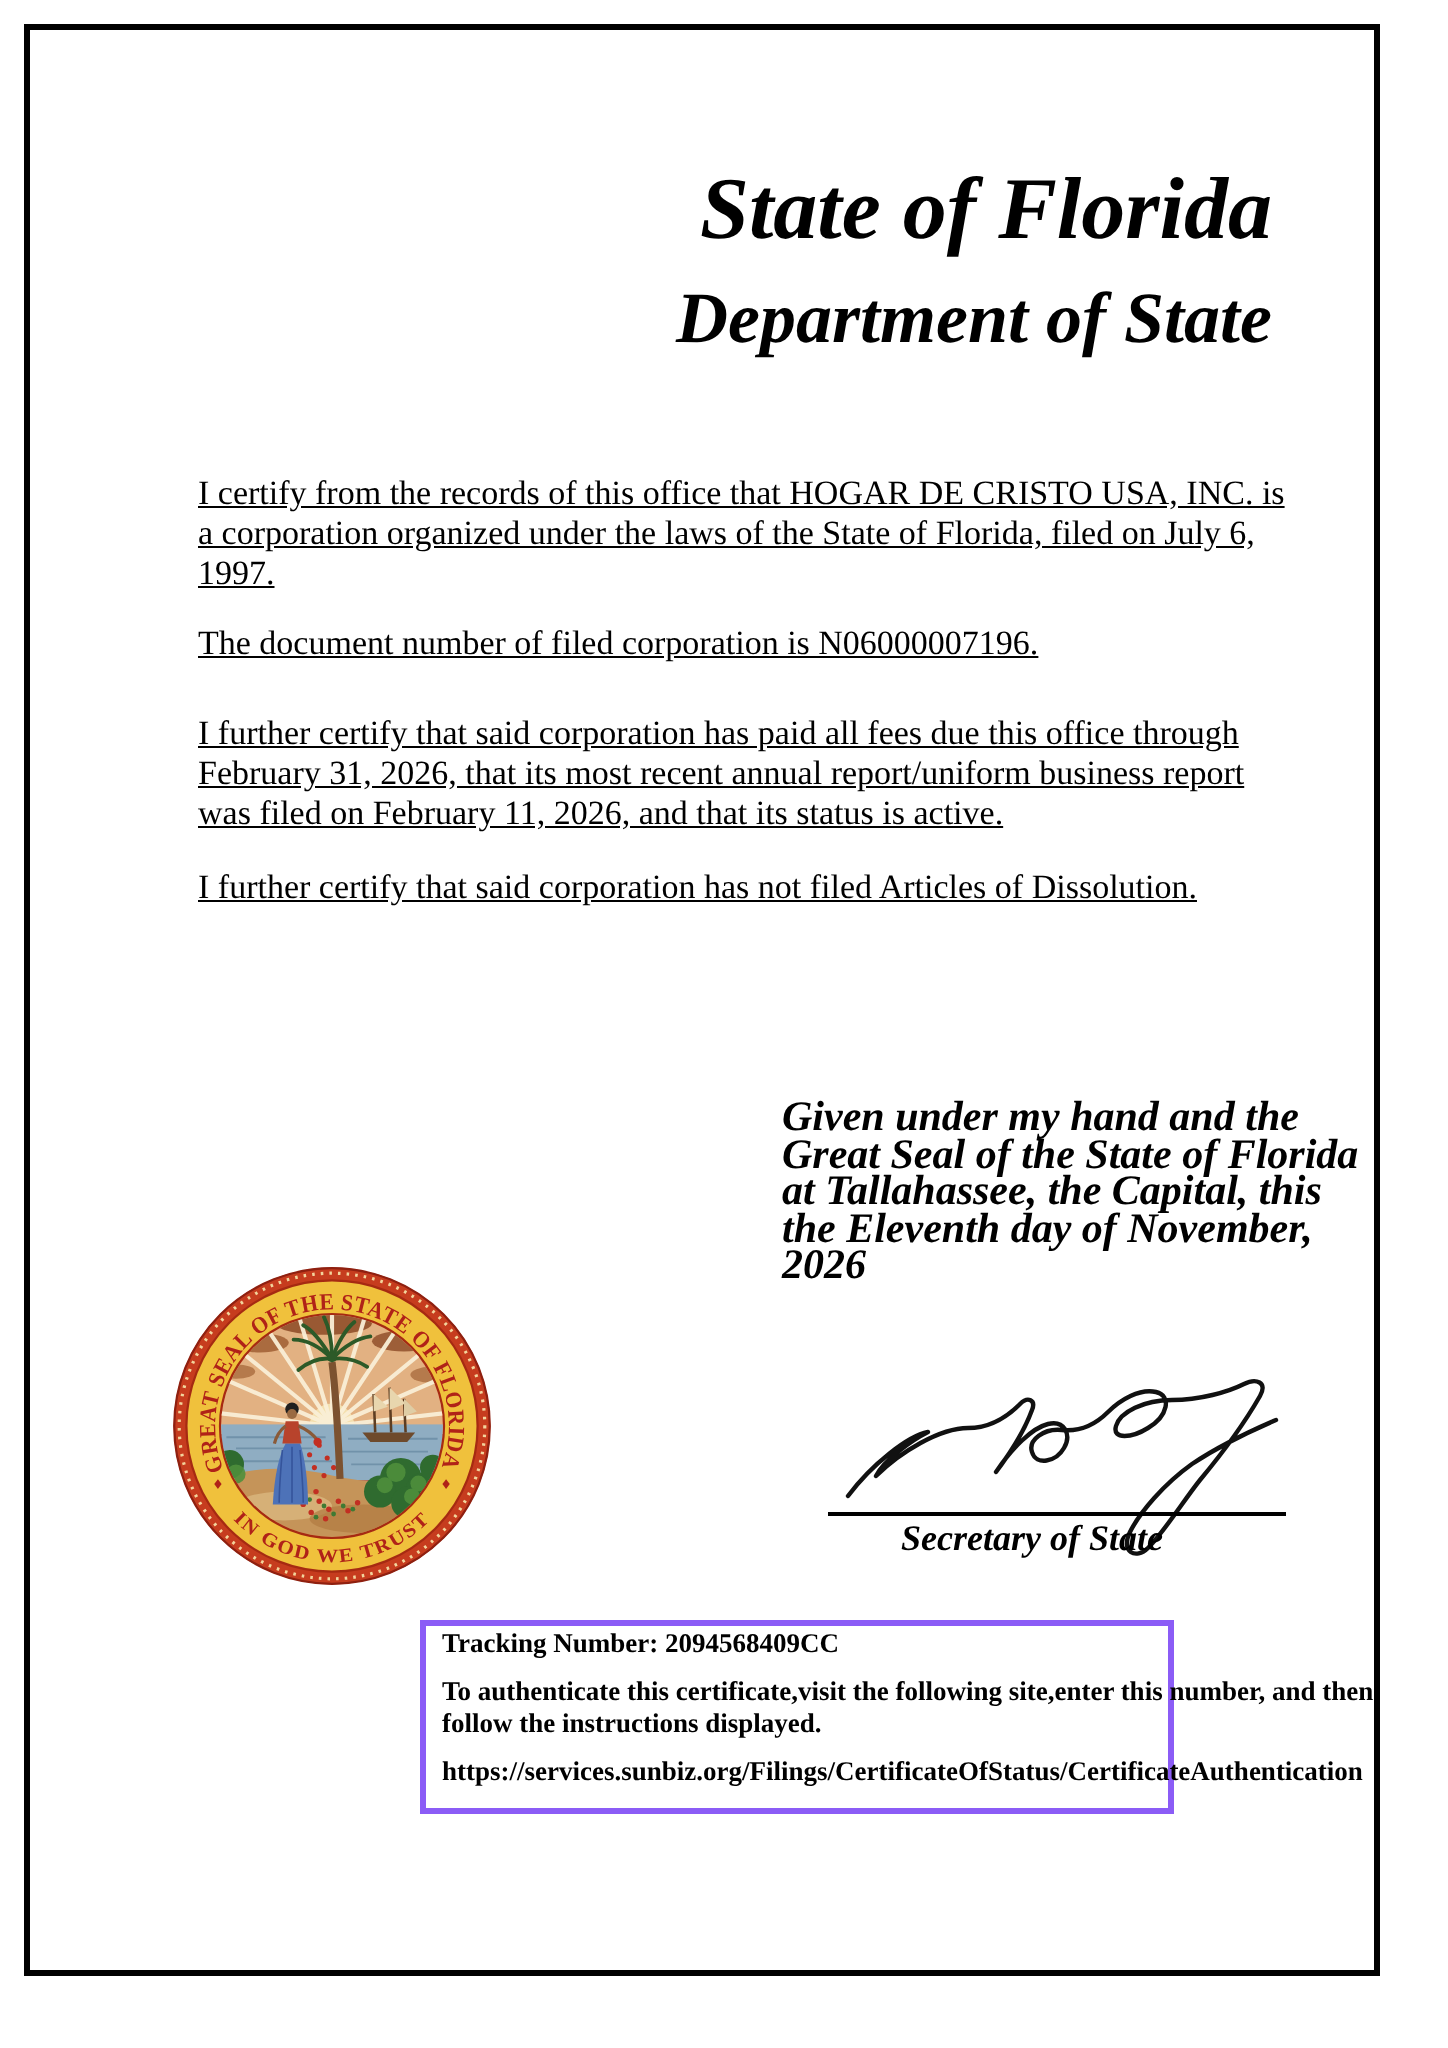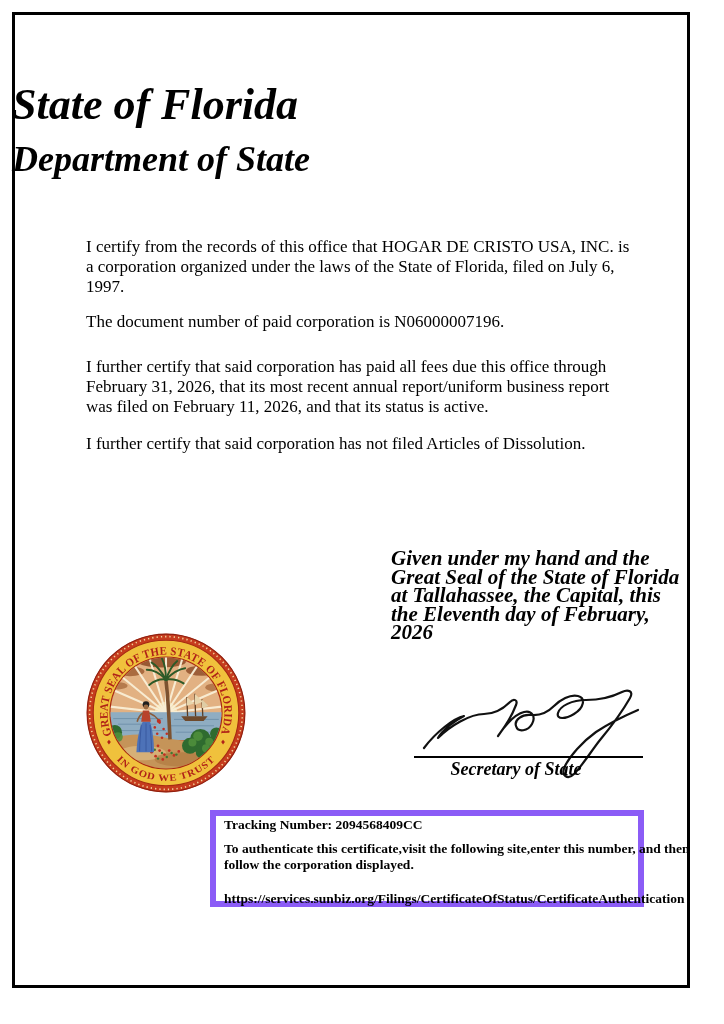--- a/index.html
+++ b/index.html
@@ -12,83 +12,83 @@
     color: #000;
     overflow: hidden;
   }
   .frame {
     position: absolute;
     left: 12px; top: 12px;
     width: 678px; height: 976px;
     border: 3px solid #000;
     box-sizing: border-box;
   }
-  .title-block { position: absolute; left: 12px; width: 624px; text-align: left; font-weight: bold; font-style: italic; }
+  .title-block { position: absolute; left: 12px; width: 624px; text-align: right; font-weight: bold; font-style: italic; }
   .title-main { top: 80px; font-size: 44px; line-height: 50px; }
   .title-sub  { top: 138px; font-size: 36px; line-height: 42px; }
 
-  .para { position: absolute; left: 86px; font-size: 17px; line-height: 20px; }
+  .para { position: absolute; left: 99px; font-size: 17px; line-height: 20px; text-decoration: underline; }
   .para div { white-space: nowrap; }
   .p1 { top: 237px; }
   .p2 { top: 312px; }
   .p3 { top: 357px; }
   .p4 { top: 434px; }
 
   .attestation { position: absolute; left: 391px; top: 549px; font-size: 21px; line-height: 18.5px; font-weight: bold; font-style: italic; }
   .attestation div { white-space: nowrap; }
 
   .seal { position: absolute; left: 86px; top: 633px; width: 160px; height: 160px; }
 
   .signature-svg { position: absolute; left: 408px; top: 686px; width: 240px; height: 95px; }
   .signature-line { position: absolute; left: 414px; top: 756px; width: 229px; height: 0; border-top: 2px solid #000; }
   .signature-title { position: absolute; left: 400px; top: 759px; width: 232px; text-align: center; font-size: 18px; font-weight: bold; font-style: italic; white-space: nowrap; }
 
   .tracking-box {
     position: absolute; left: 210px; top: 810px;
-    width: 434px; height: 97px;
-    border: 6px solid #8b5cf6;
+    width: 377px; height: 97px;
+    border: 3px solid #8b5cf6;
     box-sizing: border-box;
     padding: 1px 8px 0 8px;
     font-size: 13.5px; line-height: 16px; font-weight: bold;
   }
   .tracking-box div { white-space: nowrap; }
   .tracking-instructions { margin-top: 8px; }
-  .tracking-url { margin-top: 18px; }
+  .tracking-url { margin-top: 8px; }
 </style>
 </head>
 <body>
 
 <div class="page">
   <div class="frame"></div>
 
   <div class="title-block title-main">State of Florida</div>
   <div class="title-block title-sub">Department of State</div>
 
   <div class="para p1">
     <div>I certify from the records of this office that HOGAR DE CRISTO USA, INC. is</div>
     <div>a corporation organized under the laws of the State of Florida, filed on July 6,</div>
     <div>1997.</div>
   </div>
   <div class="para p2">
-    <div>The document number of paid corporation is N06000007196.</div>
+    <div>The document number of filed corporation is N06000007196.</div>
   </div>
   <div class="para p3">
     <div>I further certify that said corporation has paid all fees due this office through</div>
     <div>February 31, 2026, that its most recent annual report/uniform business report</div>
     <div>was filed on February 11, 2026, and that its status is active.</div>
   </div>
   <div class="para p4">
     <div>I further certify that said corporation has not filed Articles of Dissolution.</div>
   </div>
 
   <div class="attestation">
     <div>Given under my hand and the</div>
     <div>Great Seal of the State of Florida</div>
     <div>at Tallahassee, the Capital, this</div>
-    <div>the Eleventh day of February,</div>
+    <div>the Eleventh day of November,</div>
     <div>2026</div>
   </div>
 
   <svg class="seal" viewBox="0 0 200 200">
     <defs>
       <clipPath id="sealScene">
           <circle cx="100" cy="100" r="69.3"></circle>
         </clipPath>
     </defs>
     <circle cx="100" cy="100" r="99" fill="#c63c1e"></circle>
@@ -236,17 +236,17 @@
              C 184,64 174,80 166,88 C 160,94 152,90 157,80
              C 162,70 174,56 188,46 C 200,38 216,30 230,24" fill="none" stroke="#111" stroke-width="2.2" stroke-linecap="round" stroke-linejoin="round"></path>
   </svg>
   <div class="signature-line"></div>
   <div class="signature-title">Secretary of State</div>
 
   <div class="tracking-box">
     <div class="tracking-number">Tracking Number: 2094568409CC</div>
     <div class="tracking-instructions">
       <div>To authenticate this certificate,visit the following site,enter this number, and then</div>
-      <div>follow the corporation displayed.</div>
+      <div>follow the instructions displayed.</div>
     </div>
     <div class="tracking-url">https://services.sunbiz.org/Filings/CertificateOfStatus/CertificateAuthentication</div>
   </div>
 </div>
 
 </body></html>

